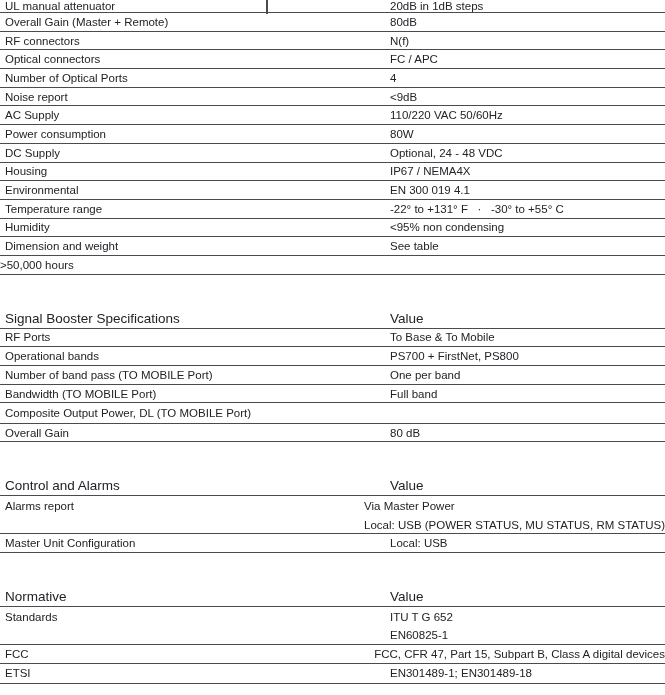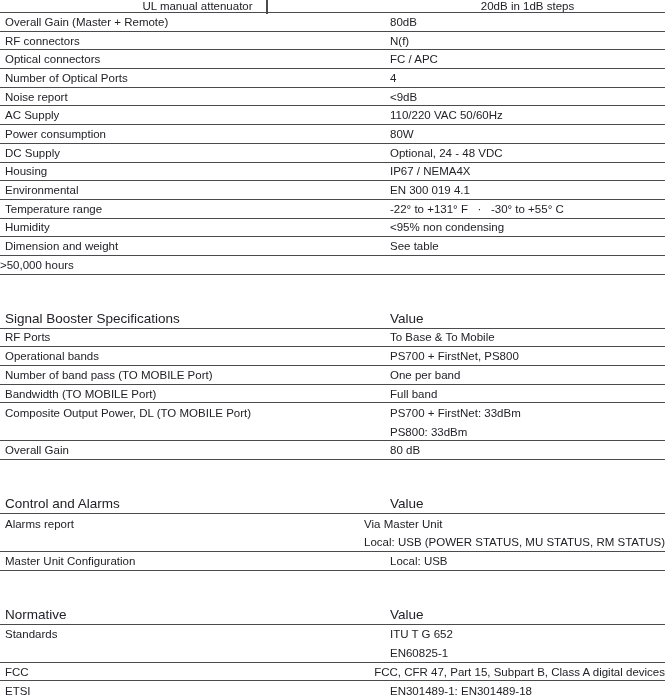--- a/index.html
+++ b/index.html
@@ -49,21 +49,21 @@
     padding-left: 5px;
   }
   .value-cell { flex: 1; }
   .cell-line {
     display: flex;
     align-items: center;
     font-size: 11.5px;
   }
   .lh-s { height: 17.7px; }
   .lh-f { height: 19.3px; }
-  .row.first-cut .cell-line { height: 12px; justify-content: center; }
+  .row.first-cut .cell-line { height: 12px; }
   .txt { white-space: pre; }
 </style>
 </head>
 <body>
 
 <div class="page">
   <div class="v-frag"></div>
   <div id="sections-root">
       <div class="section">
         <div class="row first-cut">
@@ -294,28 +294,20 @@
               <span class="txt">Full band</span>
             </div>
           </div>
         </div>
         <div class="row">
           <div class="label-cell">
             <div class="cell-line lh-f">
               <span class="txt">Composite Output Power, DL (TO MOBILE Port)</span>
             </div>
           </div>
-          <div class="value-cell">
-            <div class="cell-line lh-f">
-              <span class="txt">PS700 + FirstNet: 33dBm</span>
-            </div>
-            <div class="cell-line lh-s">
-              <span class="txt">PS800: 33dBm</span>
-            </div>
-          </div>
         </div>
         <div class="row">
           <div class="label-cell">
             <div class="cell-line lh-s">
               <span class="txt">Overall Gain</span>
             </div>
           </div>
           <div class="value-cell">
             <div class="cell-line lh-s">
               <span class="txt">80 dB</span>
@@ -329,21 +321,21 @@
           <span class="h-value txt">Value</span>
         </div>
         <div class="row">
           <div class="label-cell">
             <div class="cell-line lh-f">
               <span class="txt">Alarms report</span>
             </div>
           </div>
           <div class="value-cell">
             <div class="cell-line lh-f">
-              <span class="txt">Via Master Unit</span>
+              <span class="txt">Via Master Power</span>
             </div>
             <div class="cell-line lh-s">
               <span class="txt">Local: USB (POWER STATUS, MU STATUS, RM STATUS)</span>
             </div>
           </div>
         </div>
         <div class="row">
           <div class="label-cell">
             <div class="cell-line lh-s">
               <span class="txt">Master Unit Configuration</span>

